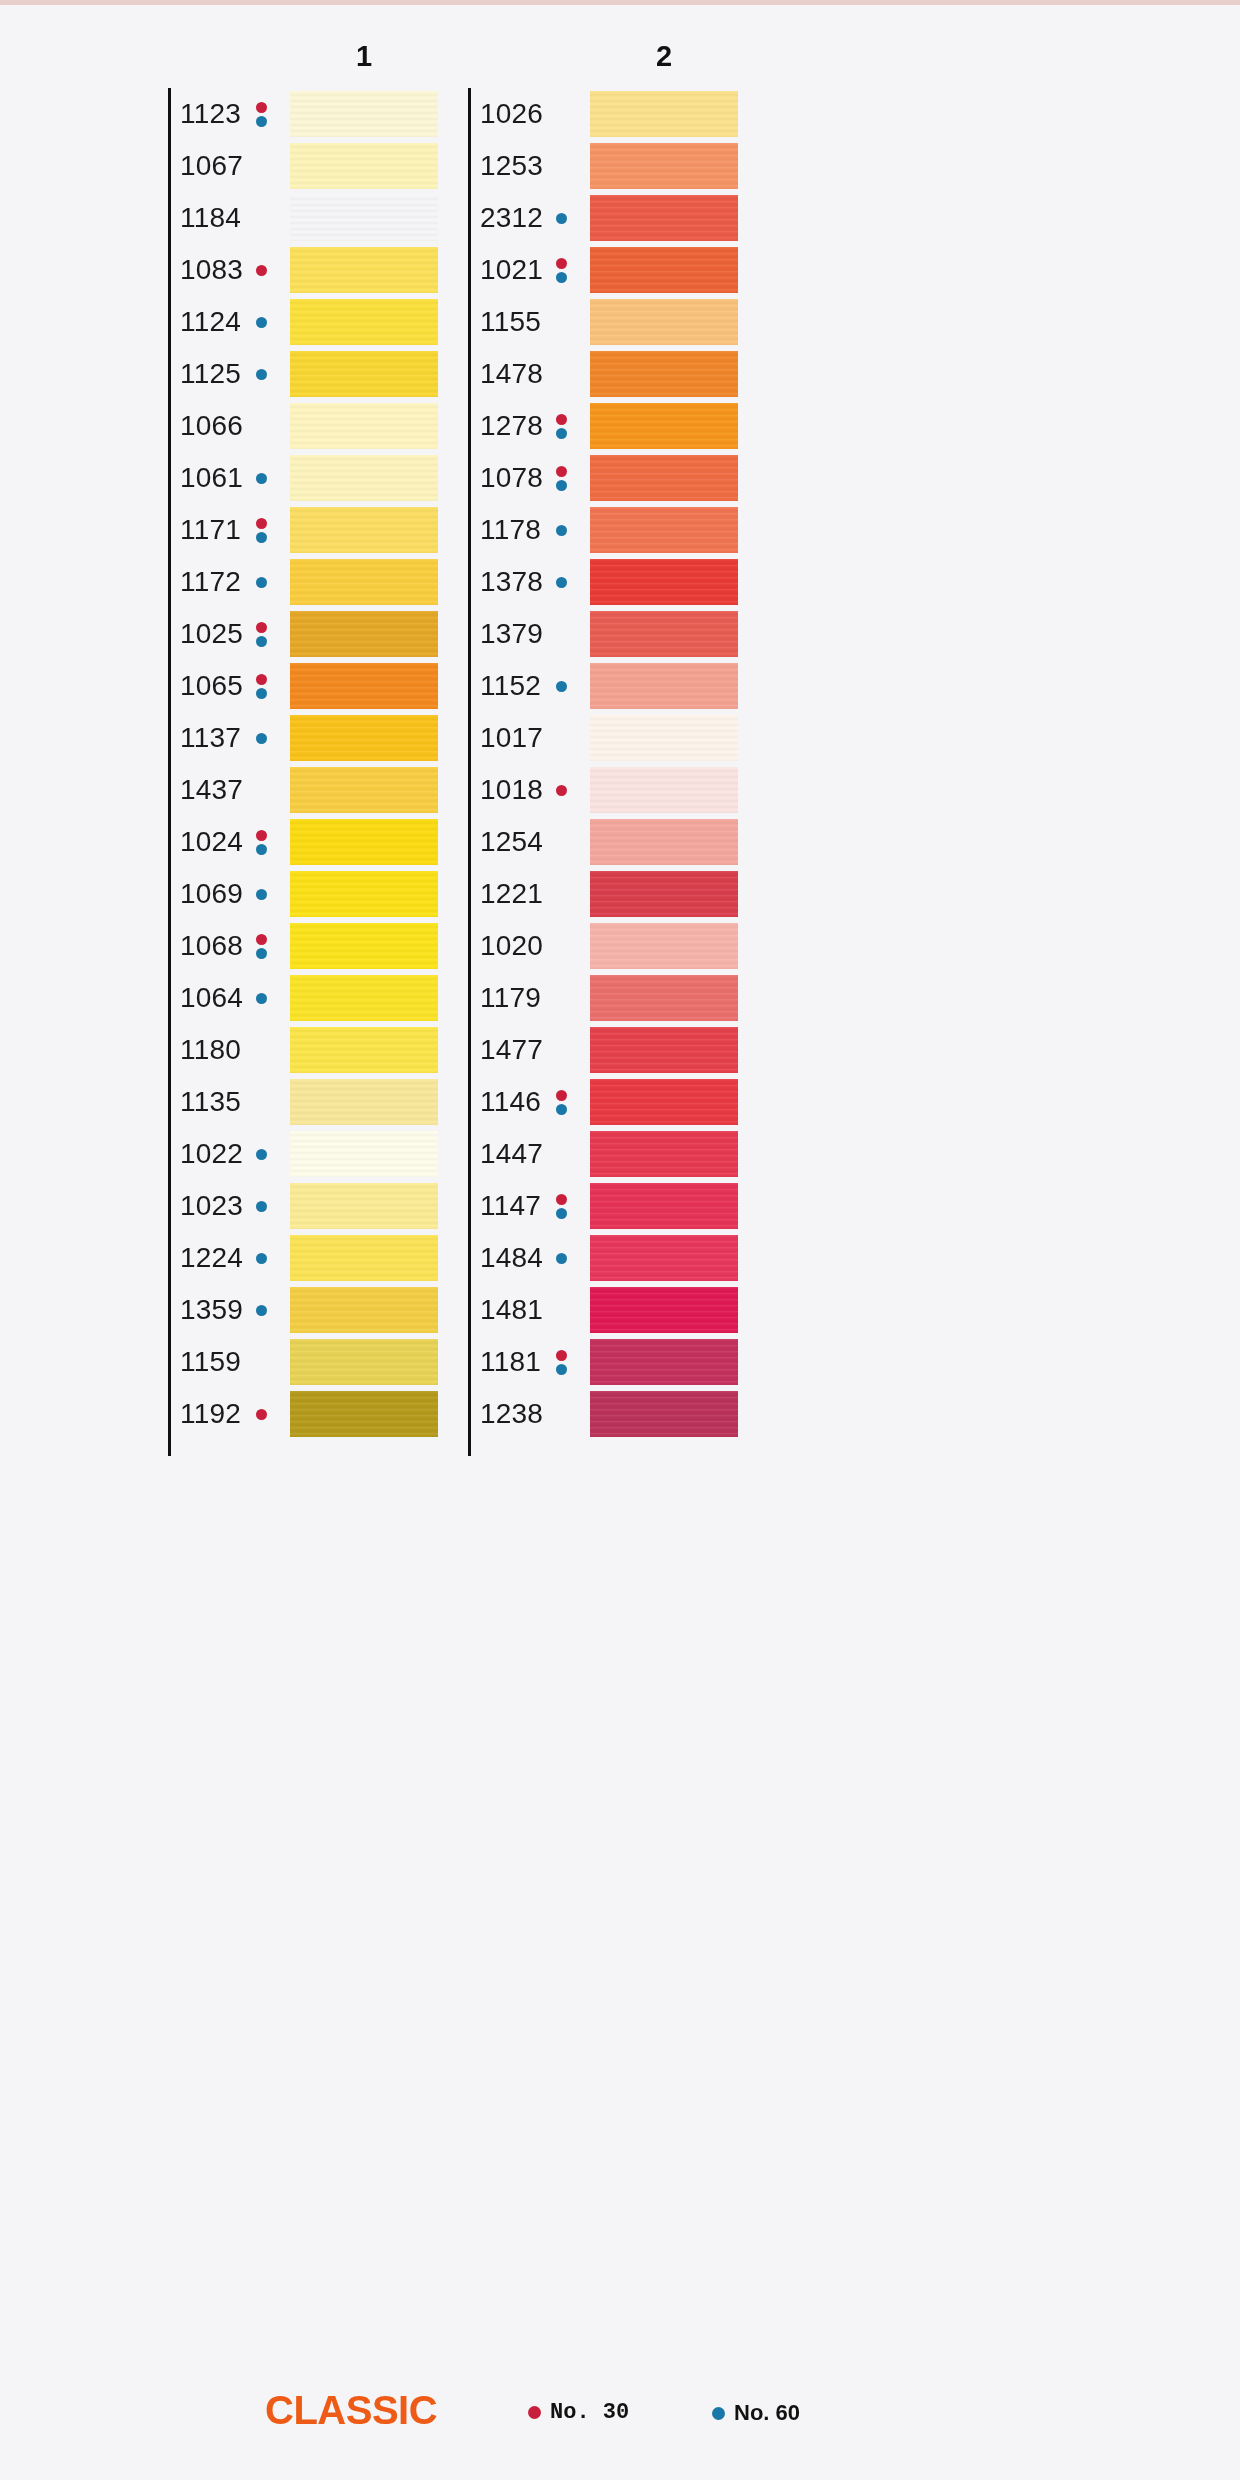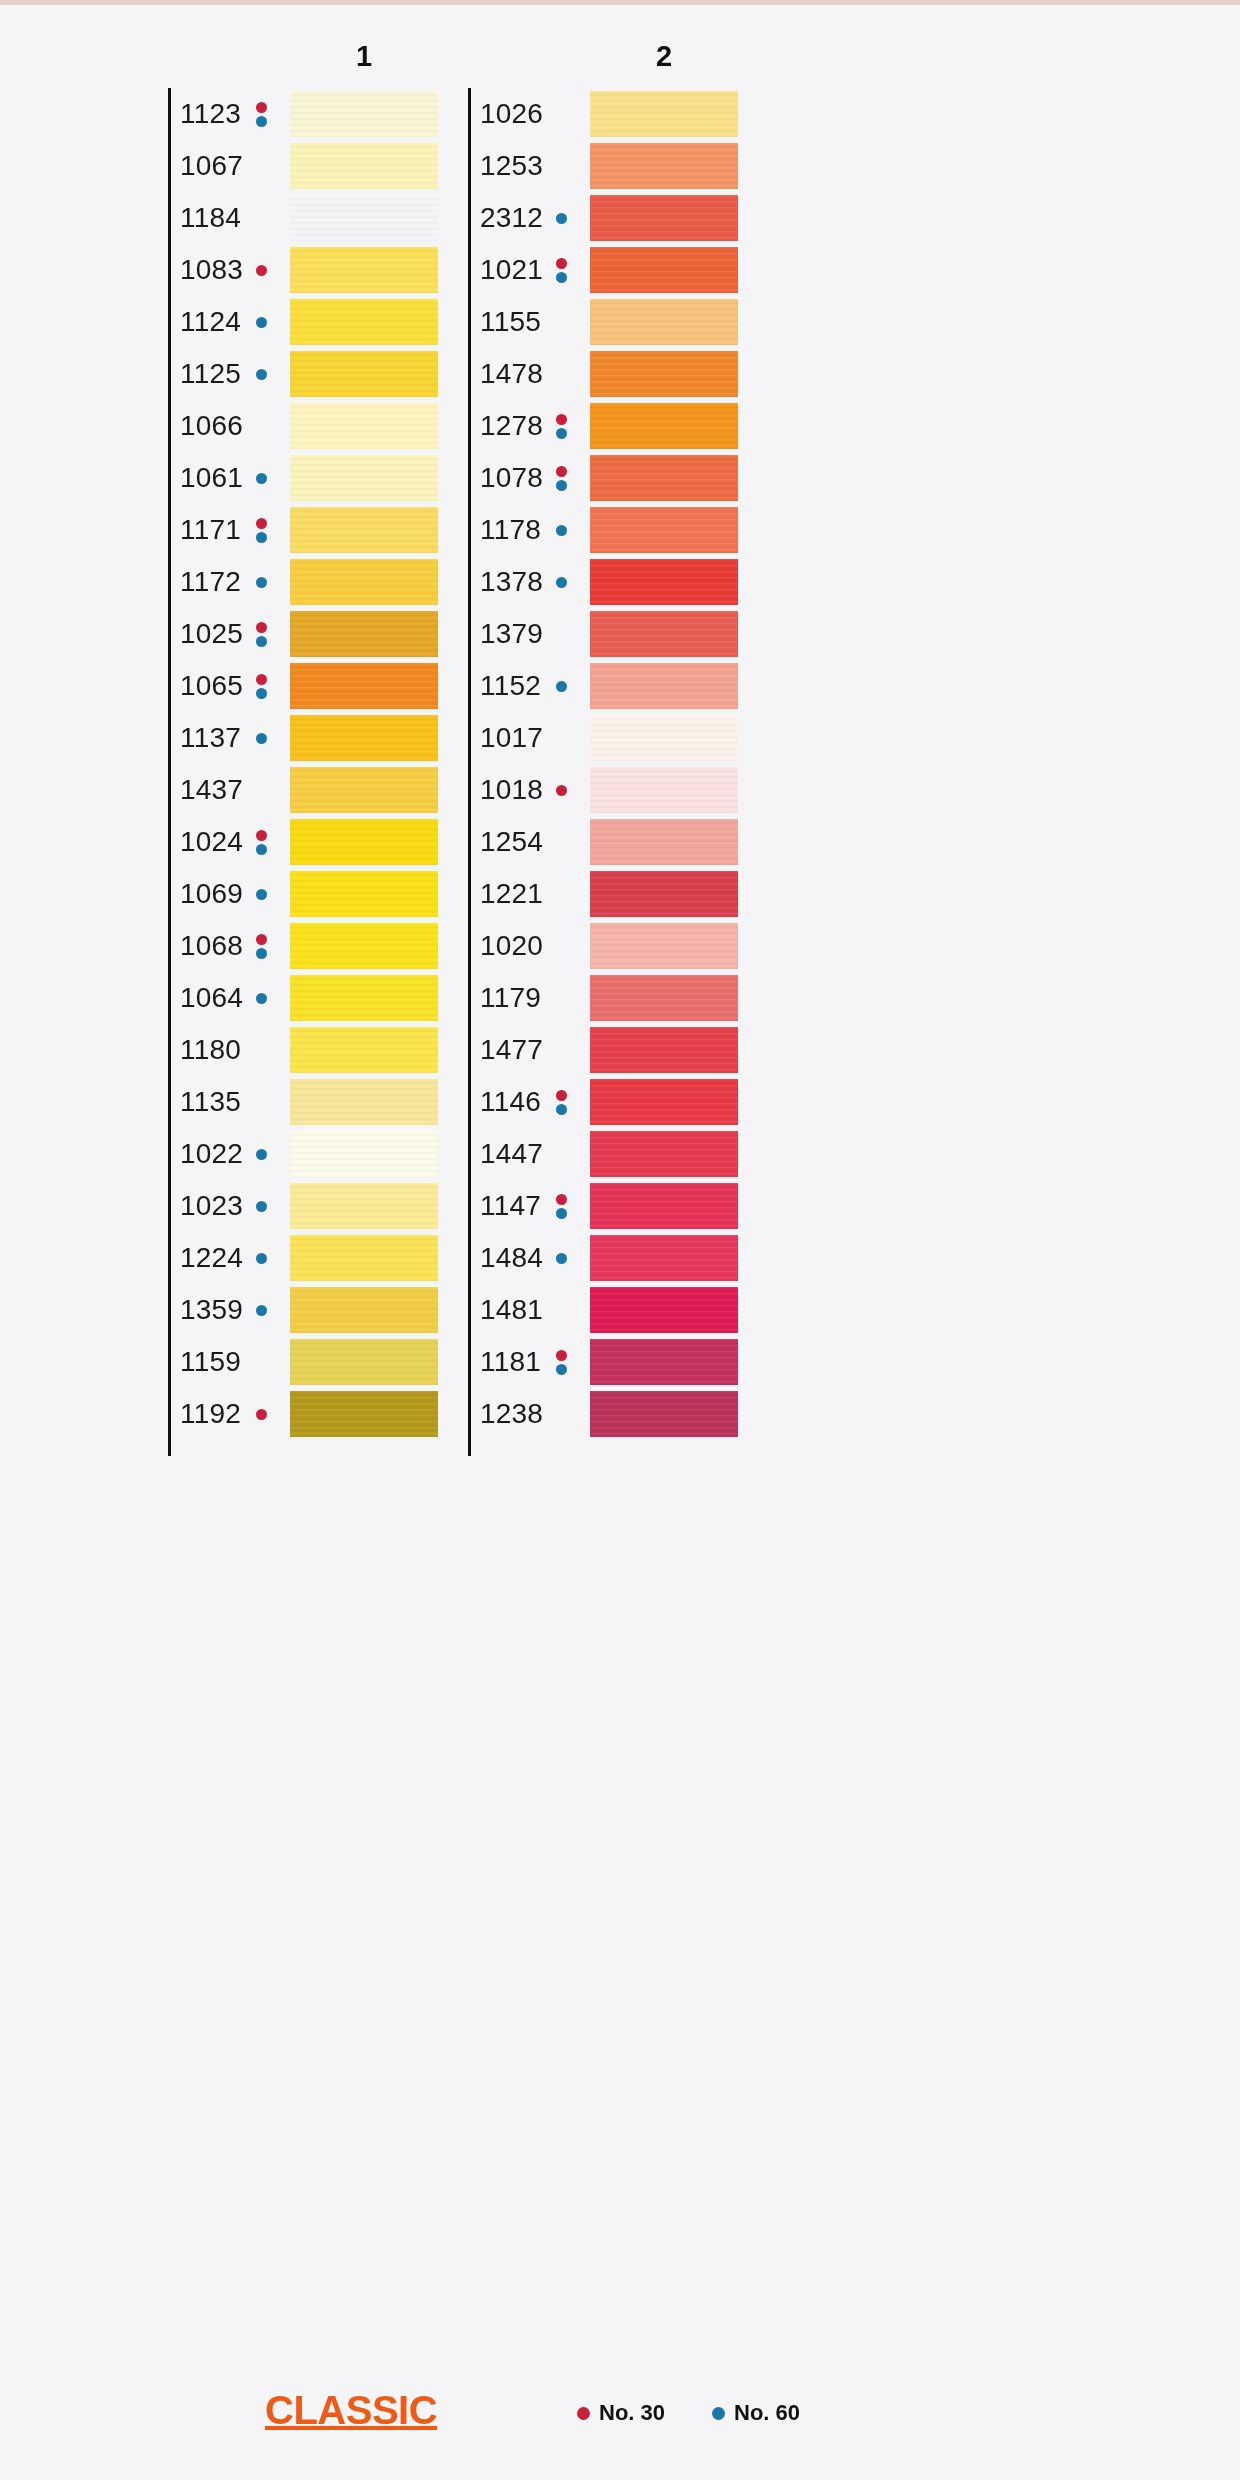--- a/index.html
+++ b/index.html
@@ -121,33 +121,32 @@
     align-items: center;
   }
   #brand {
     position: absolute;
     left: 265px; top: 2px;
     font-size: 40px;
     font-weight: bold;
     color: #ed5b16;
     letter-spacing: -0.5px;
     font-family: "Liberation Sans", "DejaVu Sans", sans-serif;
-    text-decoration: underline;
   }
   .legend-item {
     position: absolute;
     display: flex;
     align-items: center;
     gap: 9px;
     font-size: 22px;
     font-weight: bold;
     color: #111;
     top: 14px;
   }
-  #legend-30 { left: 577px; }
+  #legend-30 { left: 528px; font-family: Liberation Mono, monospace; }
   #legend-60 { left: 712px; }
   .legend-dot {
     width: 13px; height: 13px; border-radius: 50%;
     display: inline-block;
   }
 </style>
 </head>
 <body>
 
 <div id="page">

